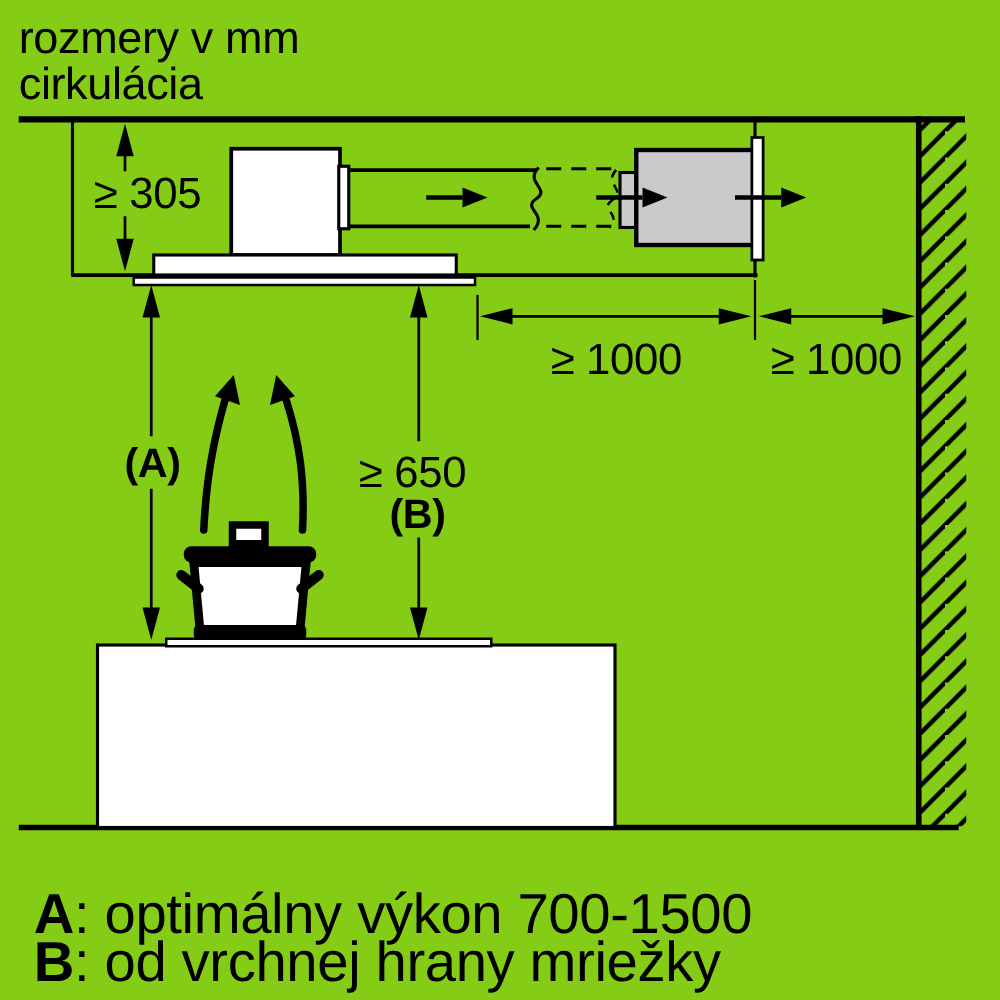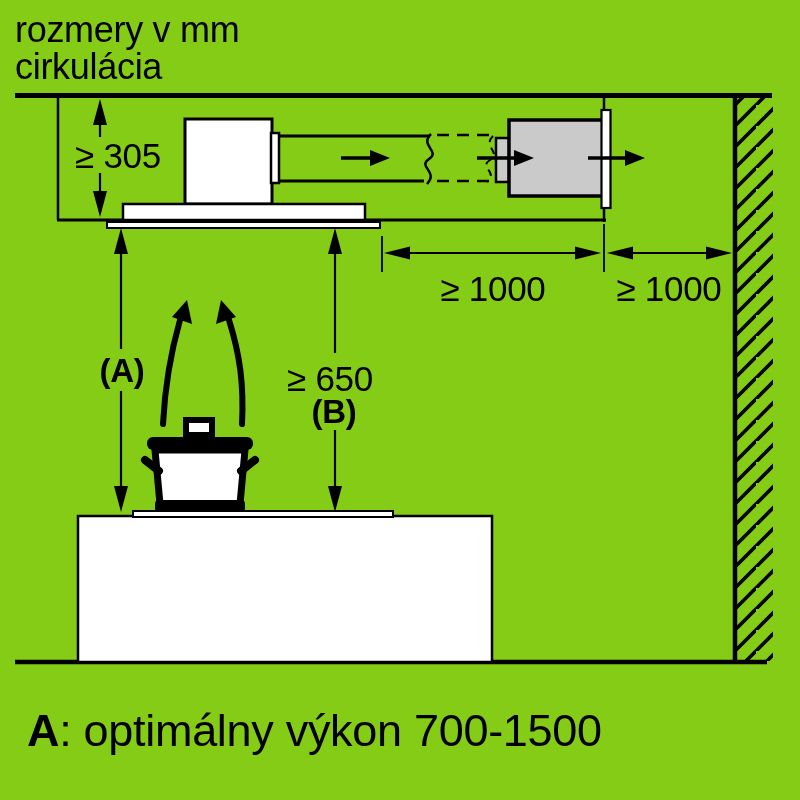--- a/index.html
+++ b/index.html
@@ -129,14 +129,15 @@
   <div class="t title-text" style="left:15px;top:49px;">cirkulácia</div>
 
   <div class="t dim-text center" style="left:98px;top:155px;margin-left:20px;">≥ 305</div>
   <div class="t dim-bold center" style="left:122px;top:370px;">(A)</div>
   <div class="t dim-text center" style="left:330px;top:378px;">≥ 650</div>
   <div class="t dim-bold center" style="left:334px;top:411px;">(B)</div>
   <div class="t dim-text center" style="left:493px;top:288px;">≥ 1000</div>
   <div class="t dim-text center" style="left:669px;top:288px;">≥ 1000</div>
 
   <div class="t legend-text" style="left:27px;top:708px;"><b>A</b><span>: optimálny výkon 700-1500</span></div>
+  <div class="t legend-text" style="left:27px;top:747px;"><b>B</b><span>: od vrchnej hrany mriežky</span></div>
 
 </div>
 
 </body></html>

